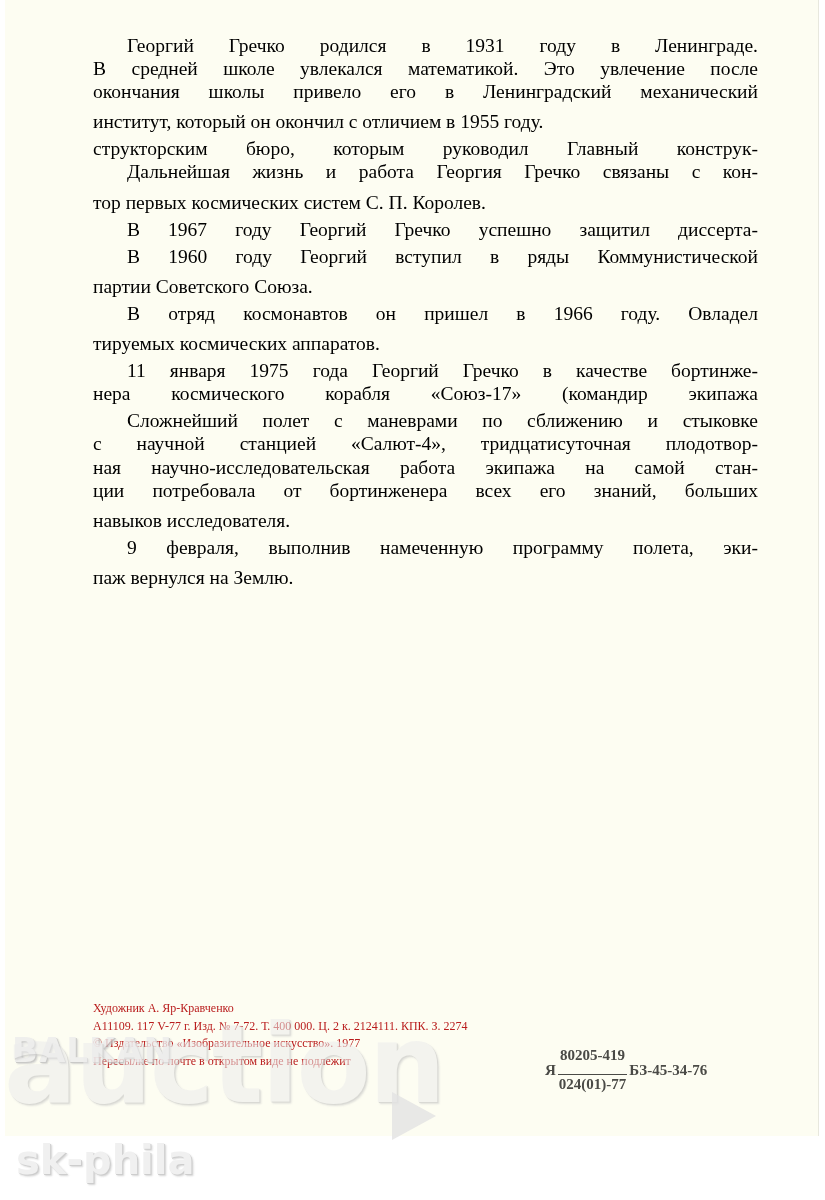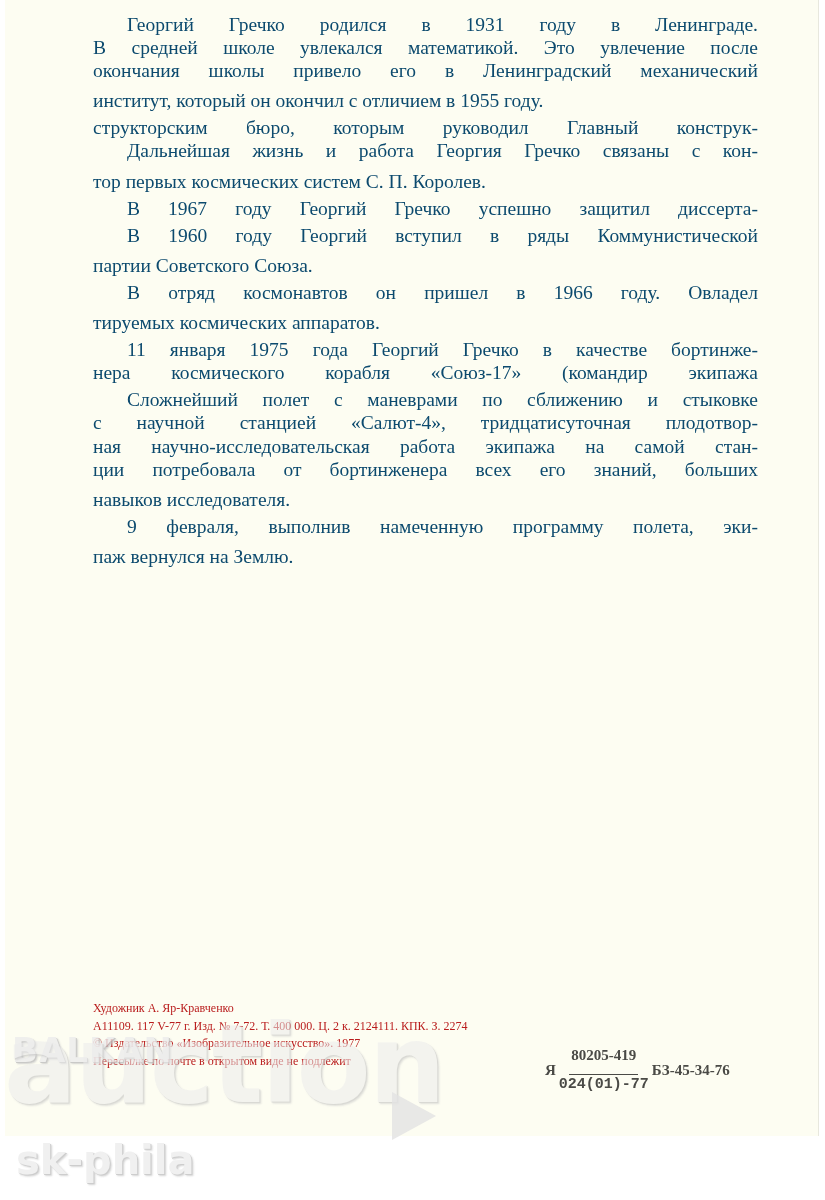--- a/index.html
+++ b/index.html
@@ -3,40 +3,40 @@
 <meta charset="utf-8">
 <style>
   html, body { margin: 0; padding: 0; background: #ffffff; }
   body { width: 825px; height: 1200px; position: relative; overflow: hidden; font-family: "Liberation Serif", "DejaVu Serif", serif; }
   .card {
     position: absolute; left: 5px; top: 0; width: 813px; height: 1136px;
     background: #fdfdf2;
     border-right: 1px solid #e8e8de;
   }
   .body-text {
-    position: absolute; left: 88px; top: 13px; width: 665px;
-    color: #0c4a6e; font-size: 19.5px; line-height: 23.1px;
+    position: absolute; left: 88px; top: 34px; width: 665px;
+    color: #000000; font-size: 19.5px; line-height: 23.1px;
   }
   .para { margin: 0 0 4px 0; }
   .line { display: block; white-space: nowrap; text-align: justify; text-align-last: justify; }
   .line.last { text-align-last: left; margin-top: 7px; }
   .line.indent { padding-left: 34px; }
   .footer {
     position: absolute; left: 88px; top: 1000px; width: 670px;
     color: #b91c1c; font-size: 12px; line-height: 17.5px;
   }
   .footer .fline { display: block; white-space: nowrap; }
   .index-block {
     position: absolute; left: 540px; top: 1047px;
     display: flex; align-items: center; color: #4a4a46;
     font-weight: bold; font-size: 15px;
   }
   .fraction { display: inline-flex; flex-direction: column; align-items: center; margin: 0 1px; }
   .fraction .num { border-bottom: 1.5px solid #4a4a46; padding: 0 2px 10px; line-height: 17px; }
-  .fraction .den { padding: 1px 2px 0; line-height: 17px; font-family: Liberation Mono, monospace; }
+  .fraction .den { padding: 1px 2px 0; line-height: 17px; }
   .wm { position: absolute; font-family: "DejaVu Sans", sans-serif; font-weight: bold; color: #ececec;
         text-shadow: 1px 1px 0 #bdbdbd, 2px 2px 2px #c8c8c8; pointer-events: none; }
   .wm-balkan { left: 12px; top: 990px; font-size: 34px; letter-spacing: 1px; opacity: 0.8; margin-top: 40px; }
   .wm-auction { left: 4px; top: 1005px; font-size: 108px; line-height: 120px; letter-spacing: -2px; opacity: 0.55; }
   .wm-play { position: absolute; left: 392px; top: 1092px; width: 0; height: 0;
              border-top: 24px solid transparent; border-bottom: 24px solid transparent;
              border-left: 44px solid #e2e2e2; opacity: 0.8; }
   .wm-skphila { left: 16px; top: 1137px; font-size: 40px; opacity: 0.75; }
 </style>
 </head>

